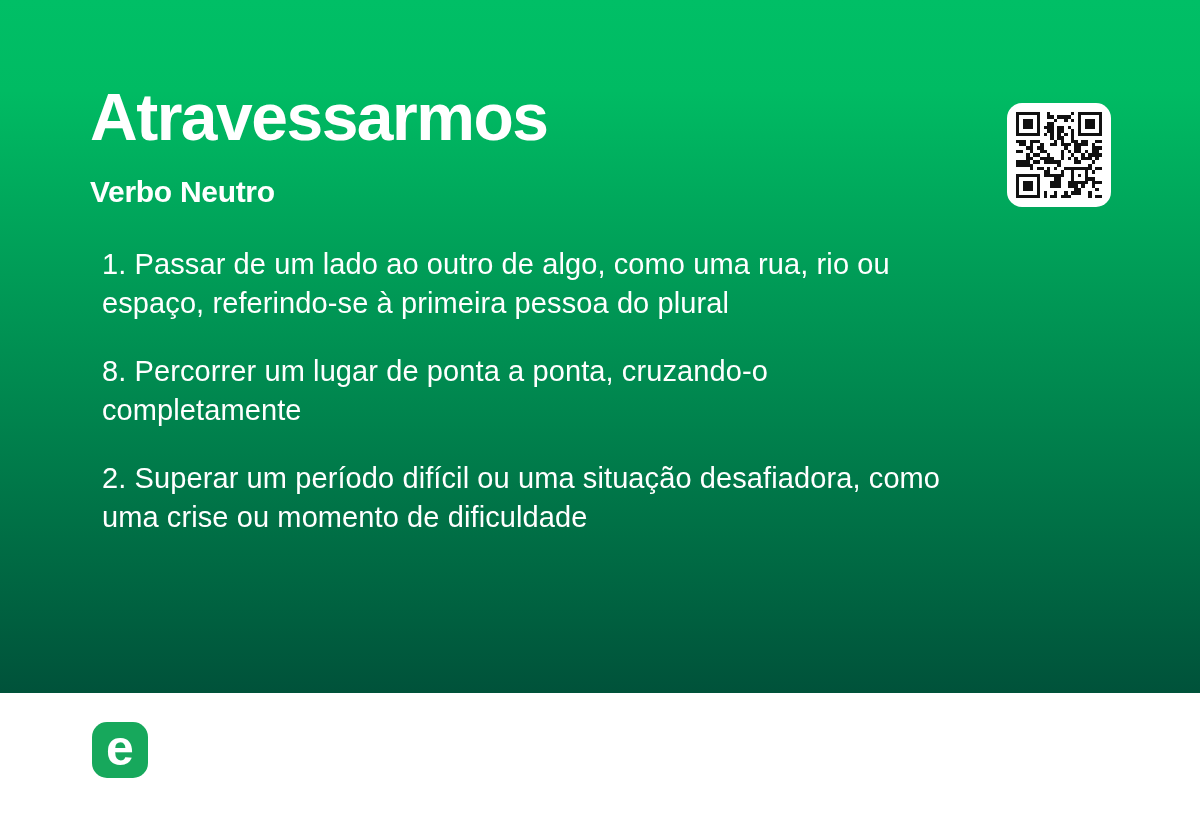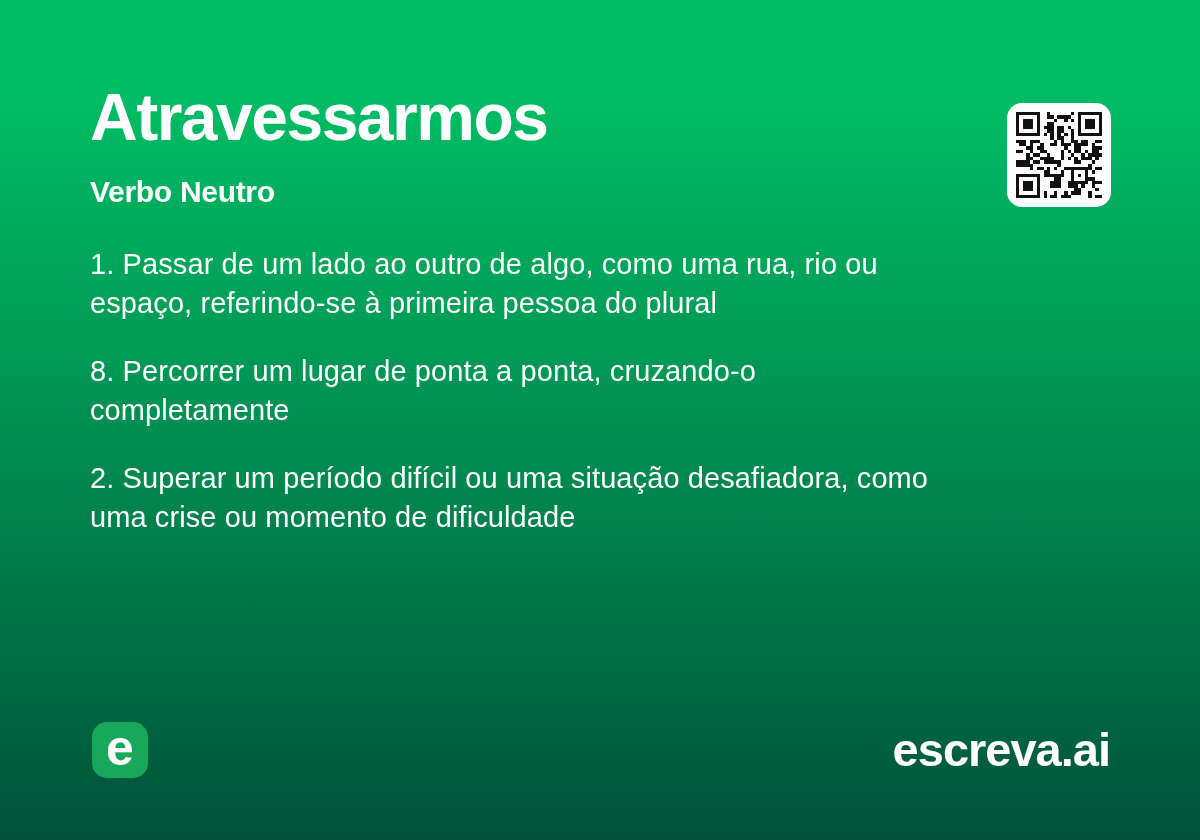--- a/index.html
+++ b/index.html
@@ -2,21 +2,21 @@
 <html><head>
 <meta charset="utf-8">
 <style>
   * { margin: 0; padding: 0; box-sizing: border-box; }
   html, body { width: 1200px; height: 840px; }
   body { font-family: "Liberation Sans", sans-serif; overflow: hidden; }
 
   .card {
     position: relative;
     width: 1200px;
-    height: 840px;
+    height: 693px;
     background: linear-gradient(180deg, #00bf66 0%, #00bb63 13%, #008a50 55%, #00523a 100%);
     color: #ffffff;
     padding-left: 16px;
   }
 
   .word-title {
     position: absolute;
     left: 90px;
     top: 84px;
     font-size: 66px;
@@ -41,21 +41,21 @@
     left: 90px;
     top: 245px;
     width: 1050px;
   }
   .def {
     font-size: 29px;
     font-weight: 400;
     line-height: 38.5px;
     letter-spacing: 0.1px;
     white-space: pre-line;
-    margin: 0 0 30px 0;
+    margin: 0 0 30px 12px;
     color: #ffffff;
   }
 
   .qr-card {
     position: absolute;
     top: 103px;
     right: 89px;
     width: 104px;
     height: 104px;
     background: #ffffff;

